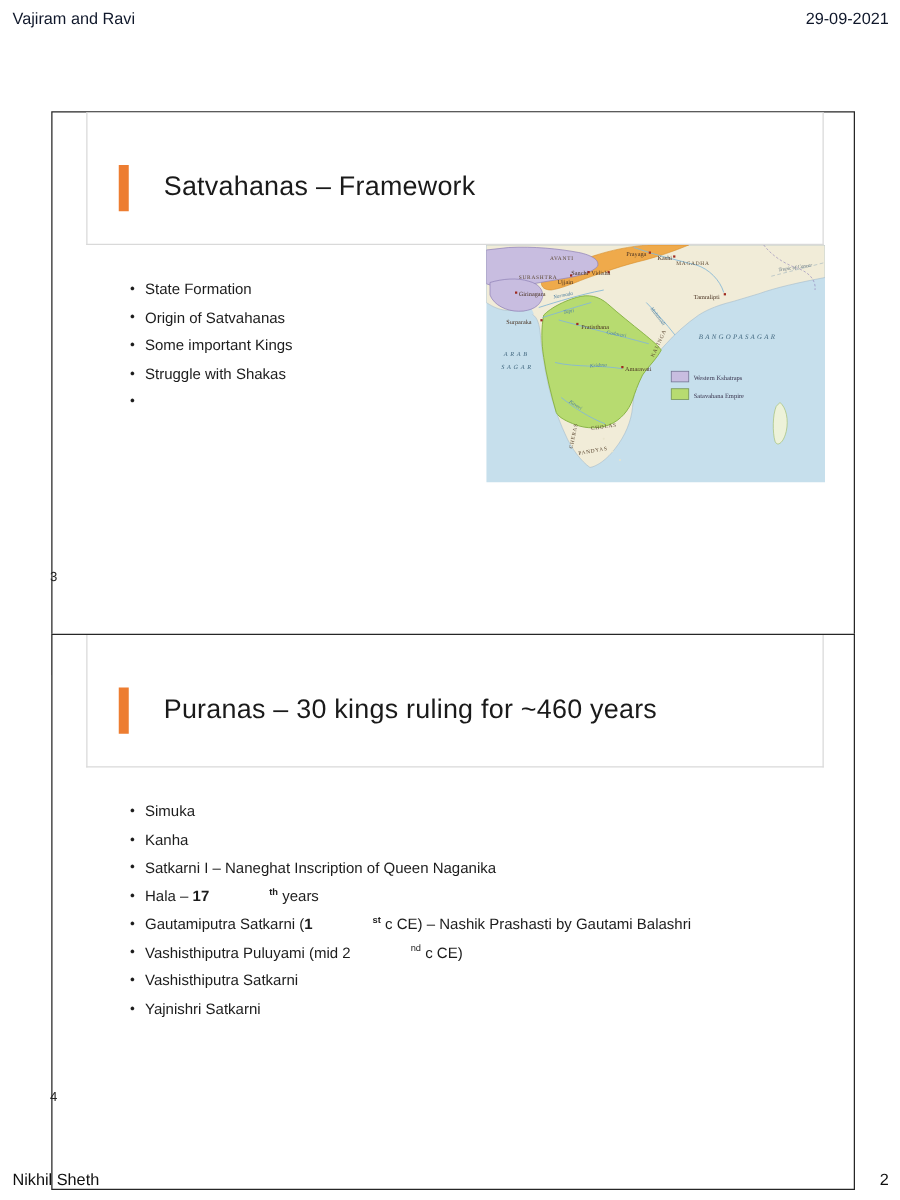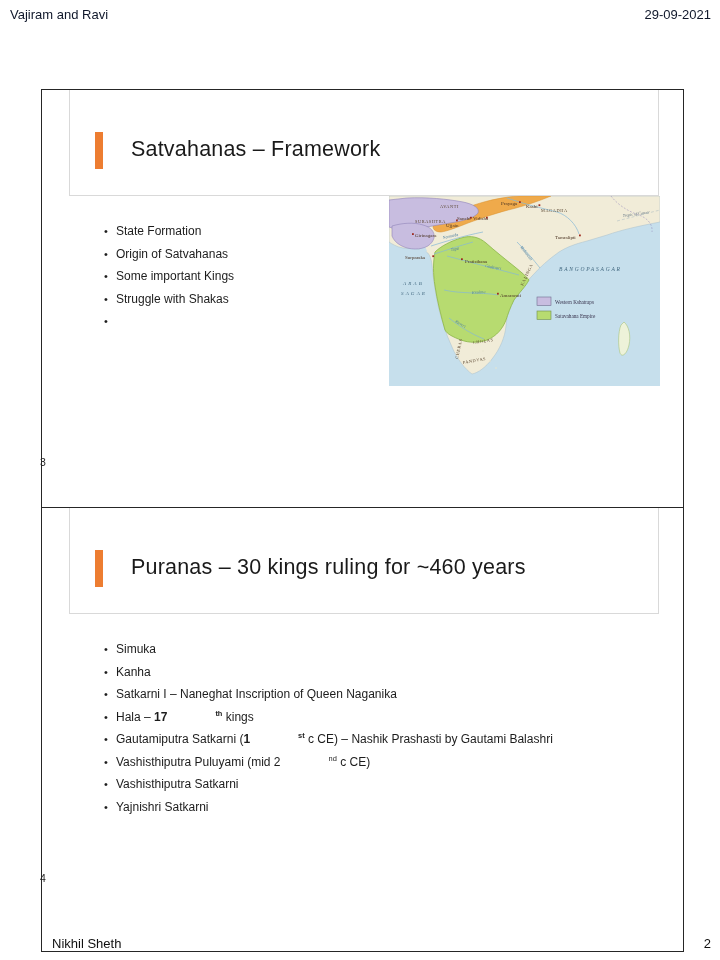--- a/index.html
+++ b/index.html
@@ -2,21 +2,21 @@
 <html><head>
 <meta charset="utf-8">
 <style>
   html,body { margin:0; padding:0; }
   body {
     width:720px; height:960px; position:relative; background:#ffffff;
     font-family:"Liberation Sans", sans-serif; color:#141414; overflow:hidden;
   }
   .hdr { position:absolute; top:7px; left:10px; font-size:13px; color:#0f172a; }
   .hdr.right { left:auto; right:9px; }
-  .ftr { position:absolute; top:936px; left:10px; font-size:13px; color:#0f0f0f;margin-left:42px; }
+  .ftr { position:absolute; top:936px; left:10px; font-size:13px; color:#0f0f0f; }
   .ftr.right { left:auto; right:9px; }
 
   .slide {
     position:absolute; left:41px; width:643px; background:#fff;
     border:1.4px solid #262626; box-sizing:border-box;
   }
   #slide3 { top:89px; height:451px;text-decoration:underline; }
   #slide4 { top:507px; height:445px; }
 
   .titlebox {
@@ -175,21 +175,21 @@
 
 <div class="slide" id="slide4">
   <div class="titlebox">
     <div class="accent" style="background: rgb(237, 125, 49);"></div>
     <div class="stitle">Puranas – 30 kings ruling for ~460 years</div>
   </div>
   <ul class="bullets">
       <li><span class="blt">•</span><span><span>Simuka</span></span></li>
       <li><span class="blt">•</span><span><span>Kanha</span></span></li>
       <li><span class="blt">•</span><span><span>Satkarni I – Naneghat Inscription of Queen Naganika</span></span></li>
-      <li><span class="blt">•</span><span><span>Hala – </span><span style="font-weight: bold;">17</span><sup style="font-weight: bold;">th</sup><span> kings</span></span></li>
+      <li><span class="blt">•</span><span><span>Hala – </span><span style="font-weight: bold;">17</span><sup style="font-weight: bold;">th</sup><span> years</span></span></li>
       <li><span class="blt">•</span><span><span>Gautamiputra Satkarni (</span><span style="font-weight: bold;">1</span><sup style="font-weight: bold;">st</sup><span> c CE) – Nashik Prashasti by Gautami Balashri</span></span></li>
       <li><span class="blt">•</span><span><span>Vashisthiputra Puluyami (mid 2</span><sup>nd</sup><span> c CE)</span></span></li>
       <li><span class="blt">•</span><span><span>Vashisthiputra Satkarni</span></span></li>
       <li><span class="blt">•</span><span><span>Yajnishri Satkarni</span></span></li>
     </ul>
 </div>
 <div class="slidenum" id="num4">4</div>
 
 <div class="ftr">Nikhil Sheth</div>
 <div class="ftr right">2</div>

